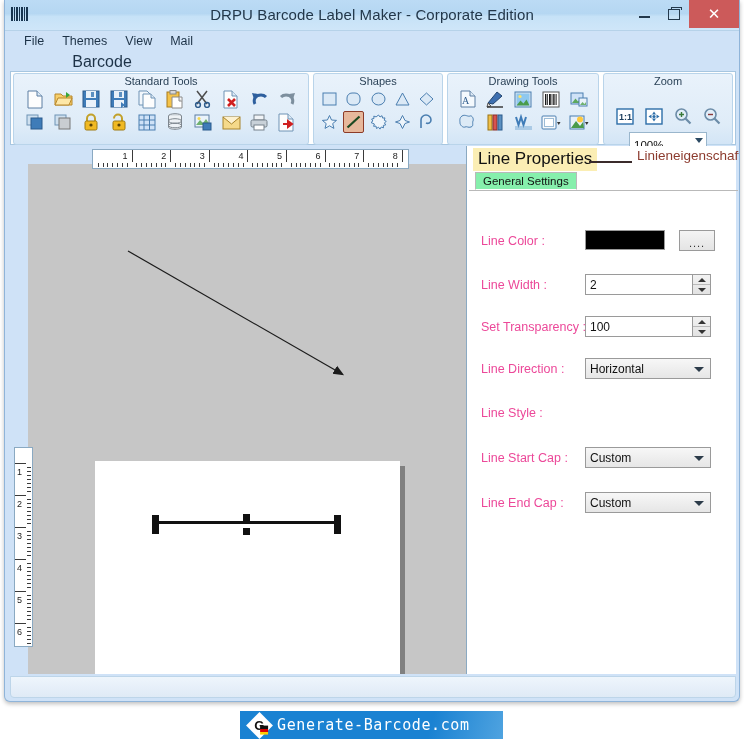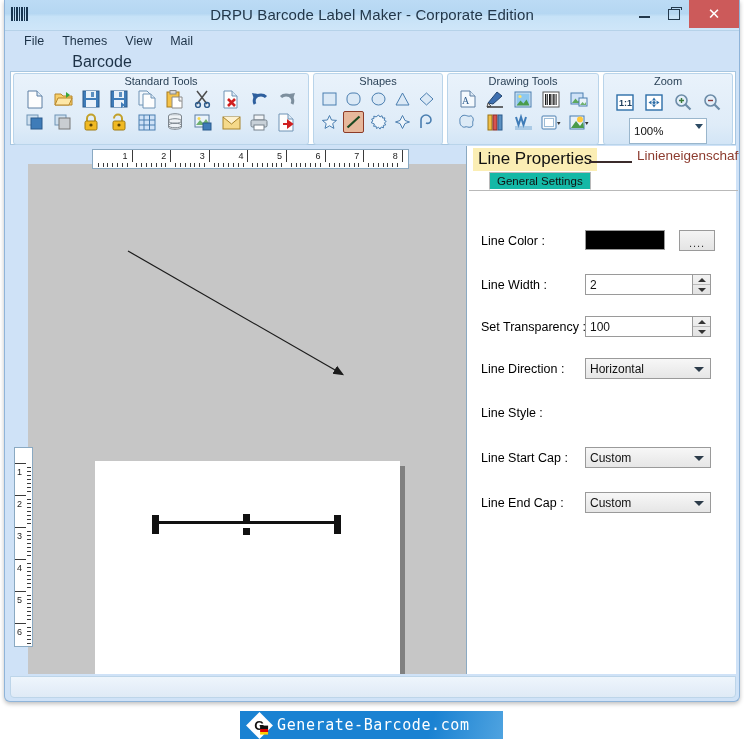--- a/index.html
+++ b/index.html
@@ -103,21 +103,21 @@
     box-sizing:border-box;border:1px solid transparent;border-radius:2px;
   }
   .tool.sel{
     background:#e7b89c;border:1px solid #8c3b28;
   }
   .tool svg{display:block;}
   .g-std{width:296px;}
   .g-draw{width:152px;}
   .g-shapes{width:130px;}
   .g-zoom{width:130px;}
-  .zoom-row{display:flex;gap:5px;justify-content:center;margin-top:4px;}
+  .zoom-row{display:flex;gap:5px;justify-content:center;margin-top:18px;}
   .zoom-combo{
     margin:5px auto 0;width:78px;height:26px;
     background:#fff;border:1px solid #9ab6cc;
     display:flex;align-items:center;box-sizing:border-box;
     font-size:11.5px;color:#111;padding-left:4px;
     position:relative;
   }
   .zoom-combo .cb-arrow{
     position:absolute;right:3px;top:5px;
     border-left:4px solid transparent;border-right:4px solid transparent;
@@ -188,29 +188,29 @@
     position:absolute;left:122px;top:13px;width:43px;height:1.5px;background:#3a2b2b;
   }
   .prop-de{
     position:absolute;left:170px;top:0px;font-size:13.5px;color:#8c3b2e;
   }
   .tabs-sub{
     position:absolute;left:2px;top:26px;width:100%;height:18px;
     border-bottom:1px solid #b9b9b9;
   }
   .tab-gen{
-    position:absolute;left:20px;top:0px;height:18px;line-height:17px;
+    position:absolute;left:6px;top:0px;height:18px;line-height:17px;
     padding:0 7px;font-size:11.5px;color:#111;
-    background:#14b8a6;border:1px solid #b9b9b9;border-bottom:1px solid #fff;
+    background:#86efac;border:1px solid #b9b9b9;border-bottom:1px solid #fff;
     box-sizing:border-box;
   }
   .fields{position:absolute;left:0;top:48px;width:100%;}
   .field{position:absolute;height:22px;}
   .f-label{
-    position:absolute;left:14px;font-size:12.5px;color:#000000;white-space:nowrap;
+    position:absolute;left:14px;font-size:12.5px;color:#ec4899;white-space:nowrap;
     line-height:22px;
   }
   .f-ctrl{position:absolute;left:118px;}
   .swatch{
     width:80px;height:20px;background:#000000;
     border:1px solid #9a9a9a;box-sizing:border-box;
   }
   .dots-btn{
     position:absolute;left:212px;width:36px;height:21px;
     background:linear-gradient(to bottom,#f4f4f4,#e4e4e4);

